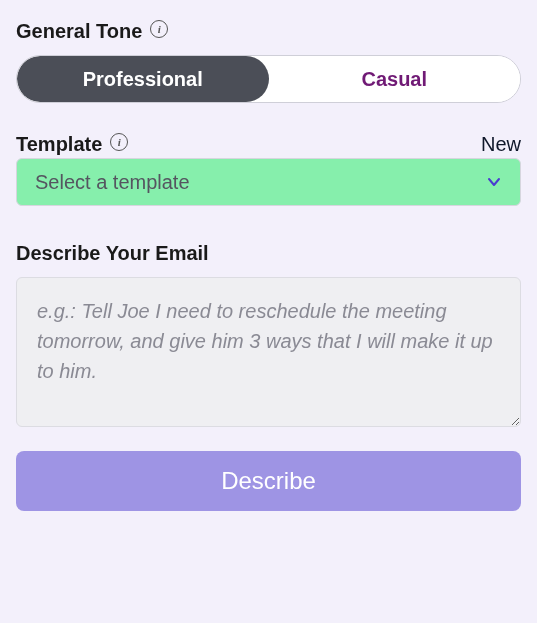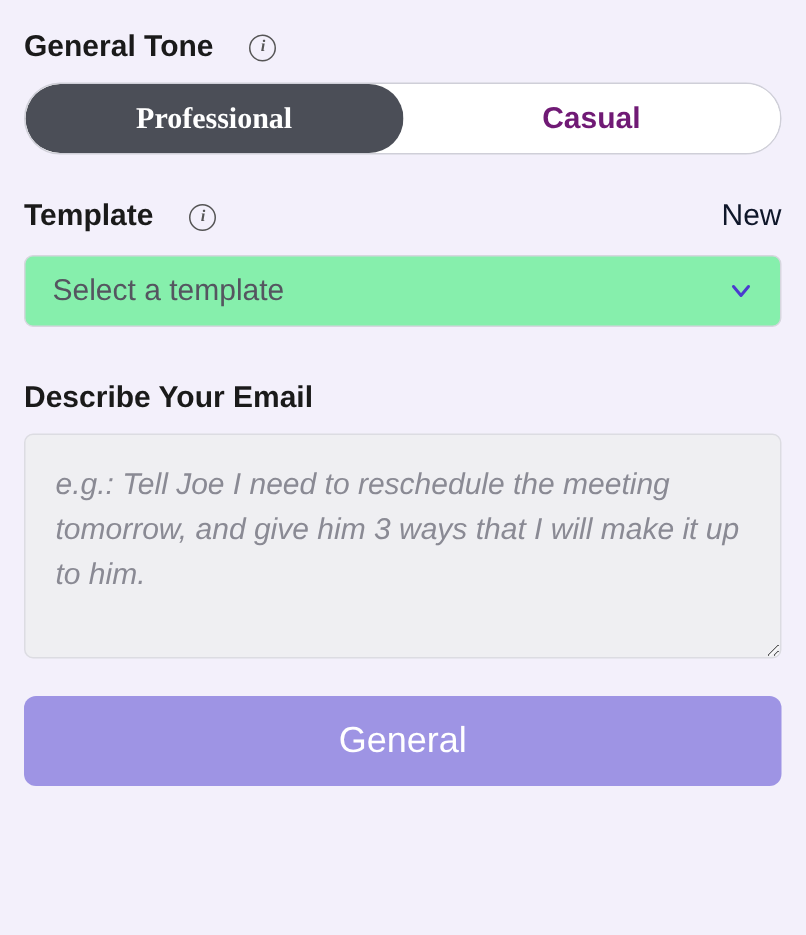--- a/index.html
+++ b/index.html
@@ -6,22 +6,21 @@
     body {
       font-family: 'Segoe UI', -apple-system, Arial, sans-serif;
       background: #f3f0fb;
       width: 537px;
       height: 623px;
       padding: 20px 16px;
       color: #1a1a1a;
     }
     .section-label {
       display: flex;
-      align-items: center;
-      gap: 24px;
+      gap: 8px;
       font-size: 20px;
       font-weight: 600;
       color: #1a1a1a;
       margin-bottom: 12px;
     }
     .info-icon {
       display: inline-flex;
       align-items: center;
       justify-content: center;
       width: 18px;
@@ -53,27 +52,26 @@
       font-weight: 700;
       cursor: pointer;
       user-select: none;
       color: #701a75;
       background: #fff;
     }
     .tone-option.active {
       background: #4b4e57;
       color: #fff;
       border-radius: 999px;
-      font-family: Liberation Serif, serif;
     }
     .label-row {
       display: flex;
       align-items: center;
       justify-content: space-between;
-      margin-bottom: 14px;
+      margin-bottom: 2px;
     }
     .new-link {
       color: #0f172a;
       font-size: 20px;
       font-weight: 500;
       cursor: pointer;
     }
     .select-box {
       display: flex;
       align-items: center;
@@ -161,16 +159,16 @@
 </div>
 
 
 <div class="section-label">
   <span>Describe Your Email</span>
 </div>
 
 <textarea class="textarea-box" placeholder="e.g.: Tell Joe I need to reschedule the meeting tomorrow, and give him 3 ways that I will make it up to him." style=""></textarea>
 
 
-<button class="generate-btn">General</button>
+<button class="generate-btn">Describe</button>
 
 
 
 
 </body></html>

